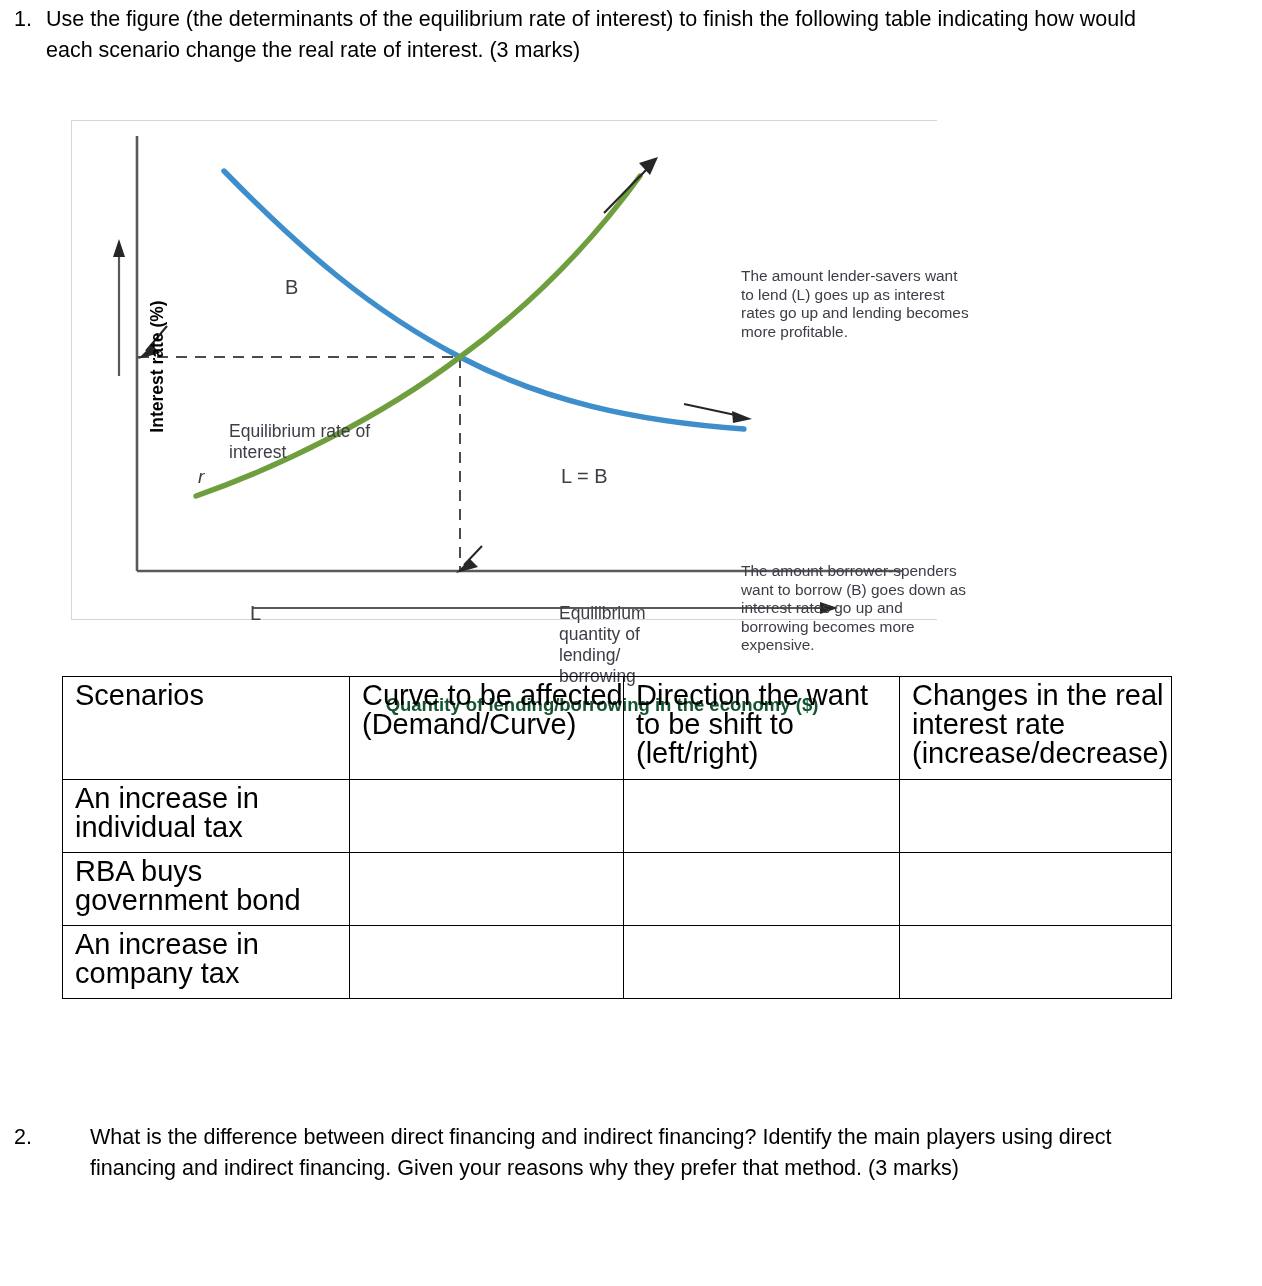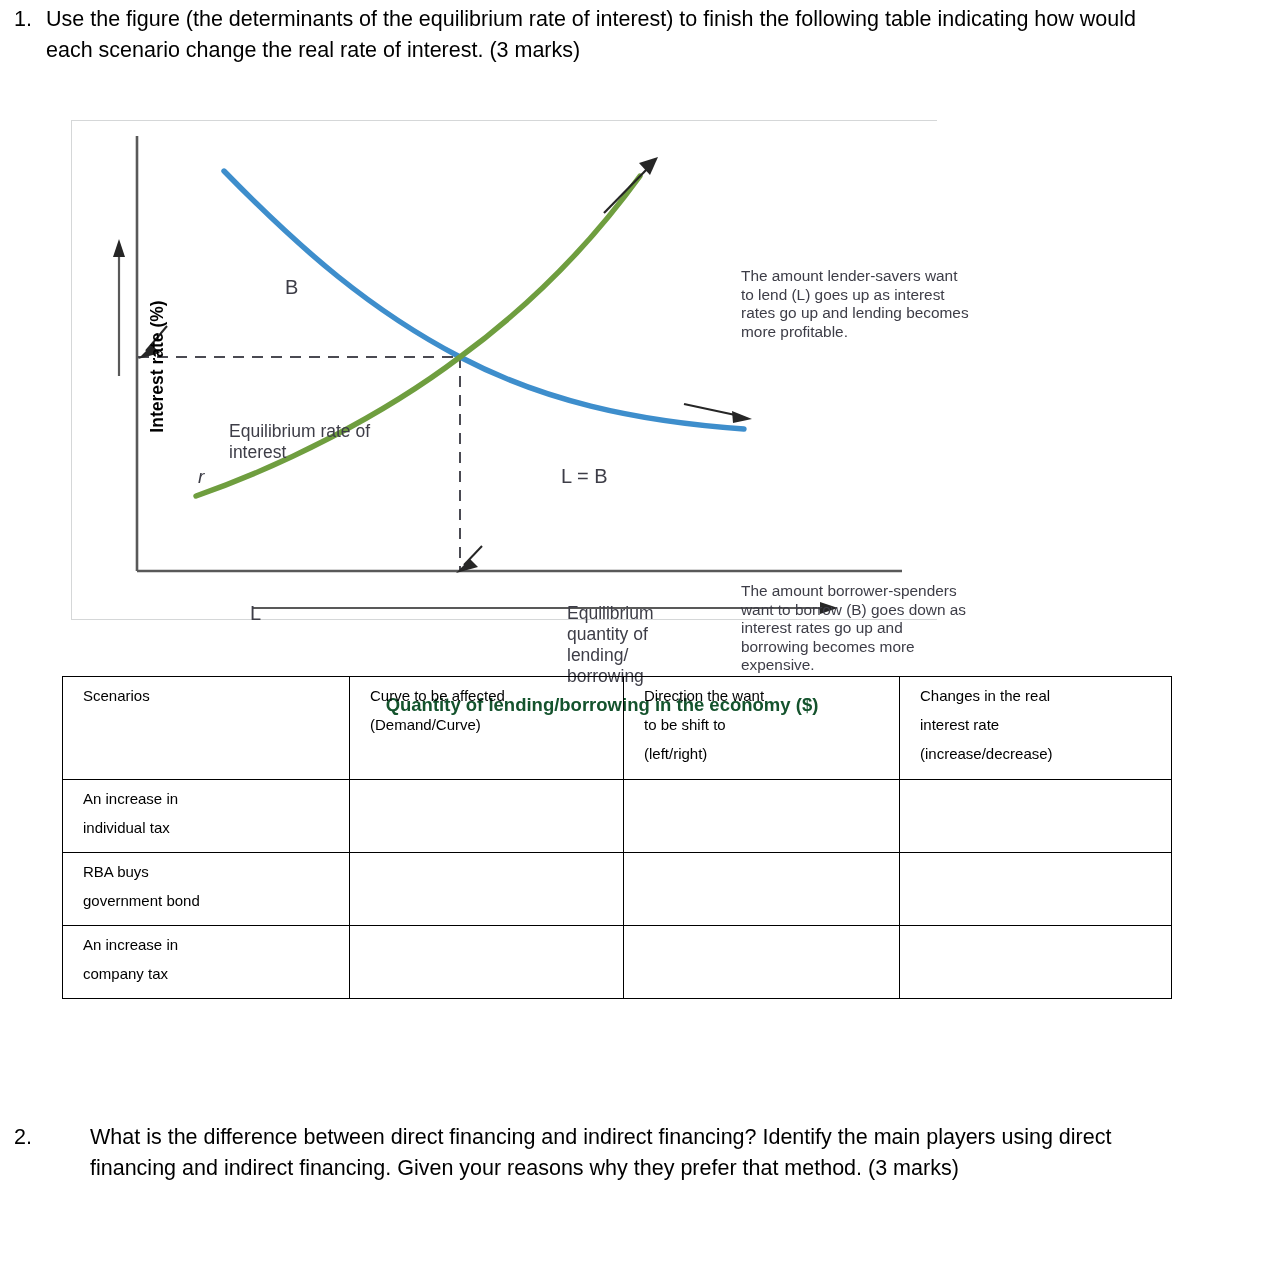--- a/index.html
+++ b/index.html
@@ -59,30 +59,30 @@
 
   .fig-note {
     position: absolute;
     font-size: 15.4px;
     line-height: 18.6px;
     color: #3d3d47;
     font-family: "Liberation Sans", sans-serif;
   }
   #note-lender   { left: 669px; top: 146px; width: 230px; }
   #note-equilib  { left: 669px; top: 268px; width: 232px; }
-  #note-borrower { left: 669px; top: 441px; width: 225px; margin-top: 20px; }
+  #note-borrower { left: 669px; top: 441px; width: 225px; }
 
   .fig-label {
     position: absolute;
     font-size: 17.5px;
     line-height: 21px;
     color: #3d3d47;
   }
   #label-eq-rate { left: 157px; top: 300px; width: 180px; }
-  #label-eq-qty  { left: 487px; top: 482px; width: 130px; margin-left: 8px; }
+  #label-eq-qty  { left: 487px; top: 482px; width: 130px; }
   #label-lb      { left: 489px; top: 345px; font-size: 20px; }
   #label-b-curve { left: 213px; top: 156px; font-size: 20px; }
   #label-l-curve { left: 178px; top: 482px; font-size: 20px; }
   #label-r       { left: 126px; top: 345px; font-size: 19px; font-style: italic; }
 
   #y-axis-title {
     position: absolute;
     left: -10px;
     top: 235px;
     width: 190px;
@@ -111,22 +111,22 @@
     position: absolute;
     left: 62px;
     top: 676px;
     width: 1109px;
     border-collapse: collapse;
     table-layout: fixed;
   }
   #scenario-table td {
     border: 1.6px solid #000000;
     vertical-align: top;
-    padding: 4px 0 6px 20px;
-    font-size: 15px;
+    padding: 4px 0 6px 12px;
+    font-size: 29px;
     line-height: 29px;
     height: 28px;
   }
   #scenario-table col.c1 { width: 287px; }
   #scenario-table col.c2 { width: 274px; }
   #scenario-table col.c3 { width: 276px; }
   #scenario-table col.c4 { width: 272px; }
   #scenario-table tr.header-row td { height: 92px; }
   #scenario-table tr.body-row td { height: 62px; }
   .cell-line { display: block; white-space: nowrap; }

